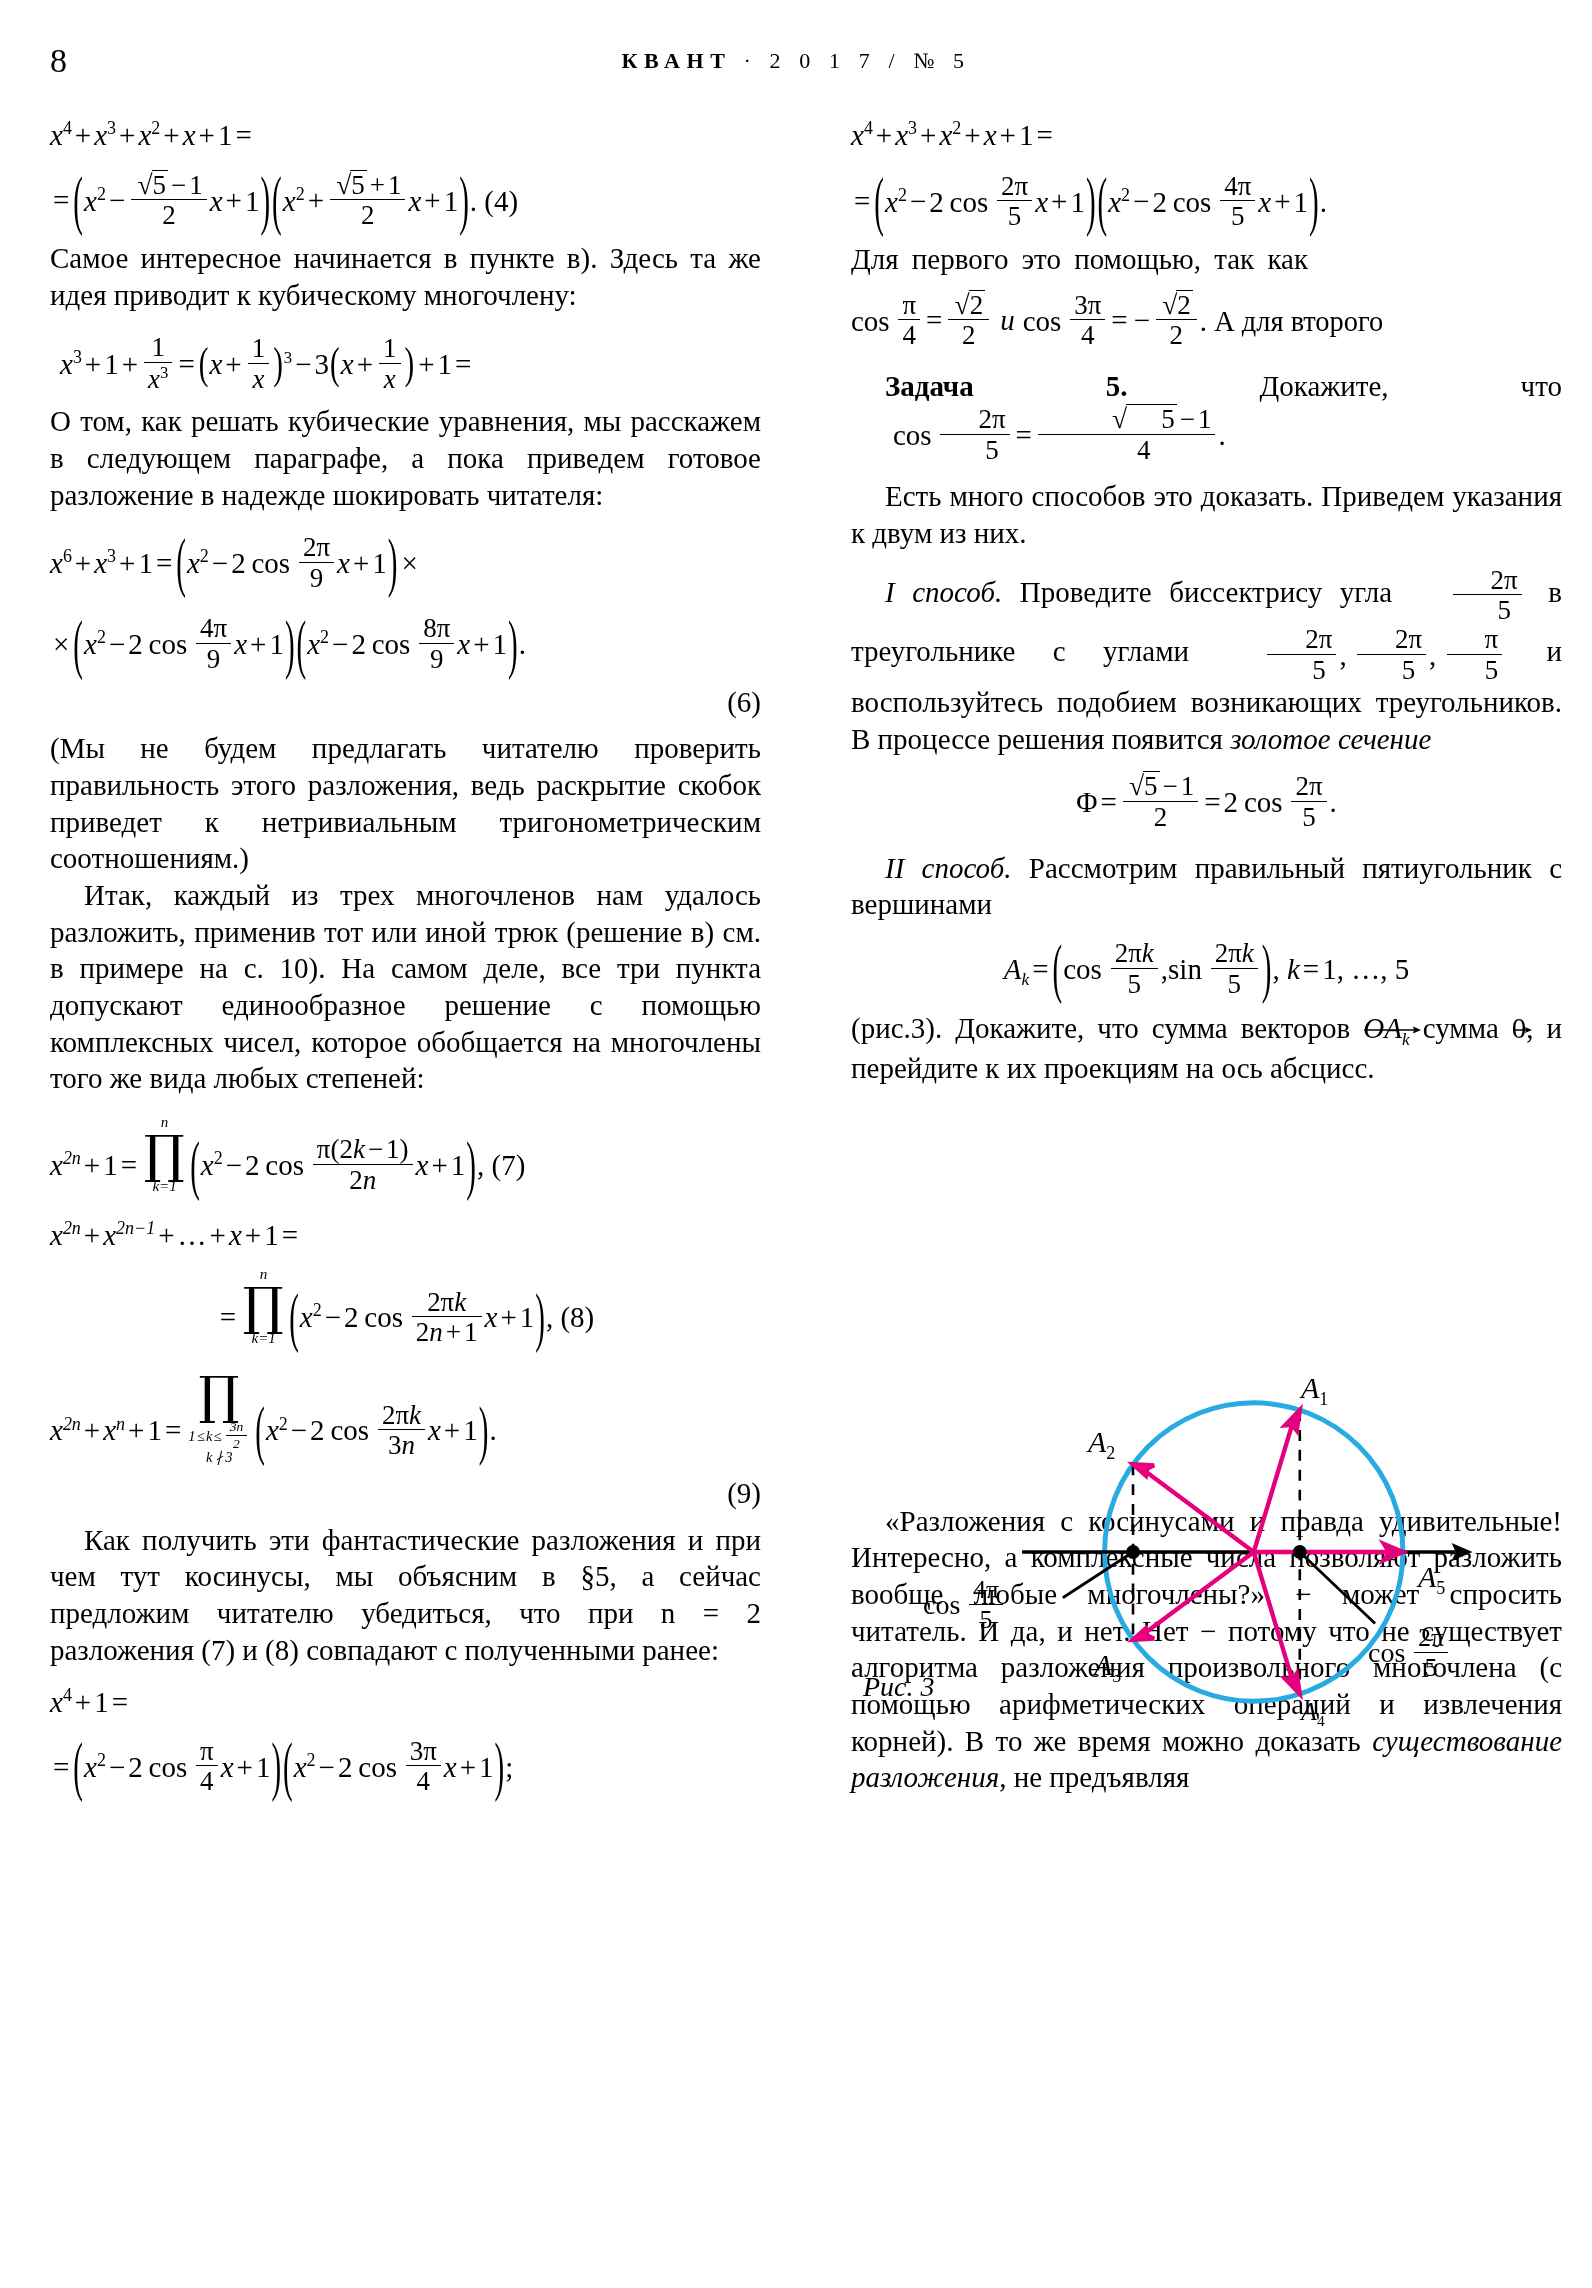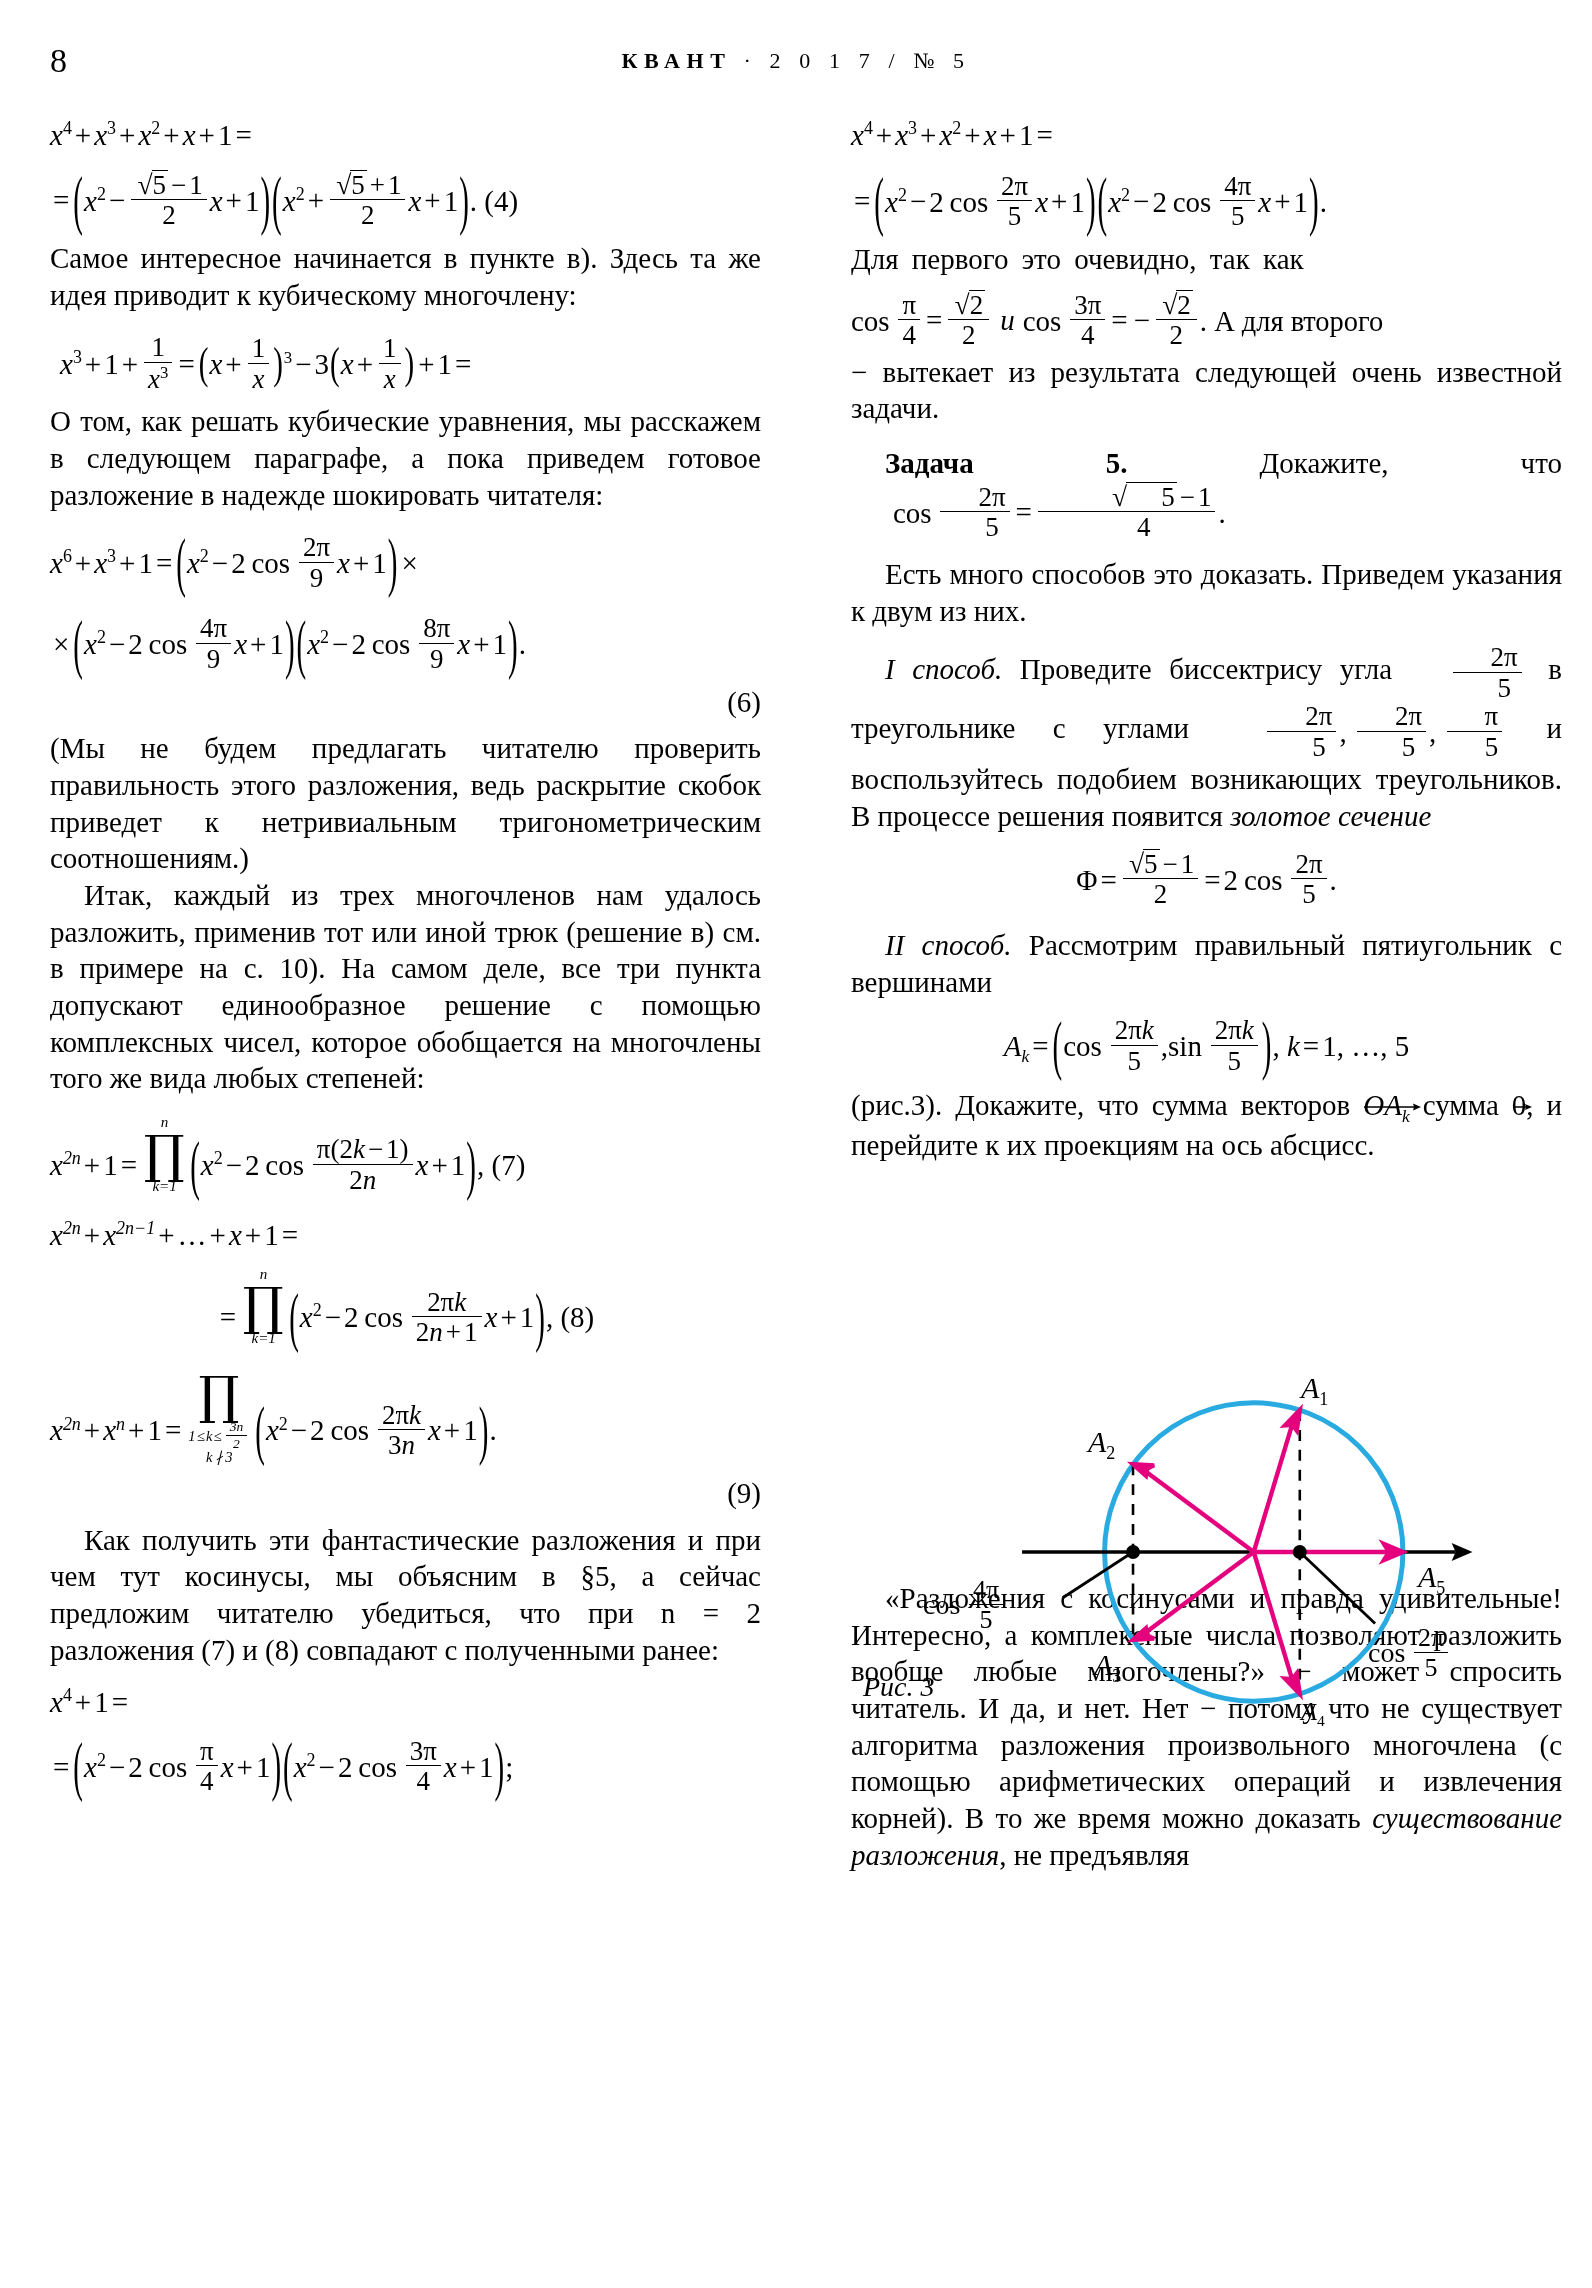--- a/index.html
+++ b/index.html
@@ -188,27 +188,26 @@
 
   <div class="col col-right">
 
     <div class="mathline m-l" style="margin-top:0;">
       <i class="v">x</i><span class="upn">4</span><span class="op">+</span><i class="v">x</i><span class="upn">3</span><span class="op">+</span><i class="v">x</i><span class="upn">2</span><span class="op">+</span><i class="v">x</i><span class="op">+</span>1<span class="op">=</span>
     </div>
     <div class="mathline m-l" style="margin-top:18px;">
       <span class="op">=</span><span class="paren">(</span><i class="v">x</i><span class="upn">2</span><span class="op">−</span>2<span class="fnname"> cos </span><span class="frac"><span class="num">2π</span><span class="den">5</span></span><i class="v">x</i><span class="op">+</span>1<span class="paren">)</span><span class="paren">(</span><i class="v">x</i><span class="upn">2</span><span class="op">−</span>2<span class="fnname"> cos </span><span class="frac"><span class="num">4π</span><span class="den">5</span></span><i class="v">x</i><span class="op">+</span>1<span class="paren">)</span>.
     </div>
 
-    <p style="word-spacing:6px;">Для первого это очевидно, так как</p>
+    <p style="word-spacing:6px;">Для первого это помощью, так как</p>
 
     <div class="mathline m-l" style="margin-top:12px;margin-bottom:4px;">
       <span class="fnname">cos </span><span class="frac"><span class="num">π</span><span class="den">4</span></span><span class="op">=</span><span class="frac"><span class="num"><span class="sqrt"><span class="rad">√</span><span class="body">2</span></span></span><span class="den">2</span></span><span class="op" style="font-style:italic;padding:0 8px;">и</span><span class="fnname">cos </span><span class="frac"><span class="num">3π</span><span class="den">4</span></span><span class="op">=</span><span class="op">−</span><span class="frac"><span class="num"><span class="sqrt"><span class="rad">√</span><span class="body">2</span></span></span><span class="den">2</span></span>.&nbsp;<span style="font-size:0.98em;">А для второго</span>
     </div>
 
-    <p>− вытекает из результата следующей очень известной задачи.</p>
 
     <p class="ind" style="margin-top:18px;">
       <span class="bi">Задача 5.</span>
       <span>Докажите, что</span>
       <span class="mathline" style="display:inline-block;margin:0 0 0 8px;vertical-align:middle;">
         <span class="fnname">cos </span><span class="frac"><span class="num">2π</span><span class="den">5</span></span><span class="op">=</span><span class="frac"><span class="num"><span class="sqrt"><span class="rad">√</span><span class="body">5</span></span><span class="op">−</span>1</span><span class="den">4</span></span>.
       </span>
     </p>
 
     <p class="ind" style="margin-top:14px;">Есть много способов это доказать. Приведем указания к двум из них.</p>

